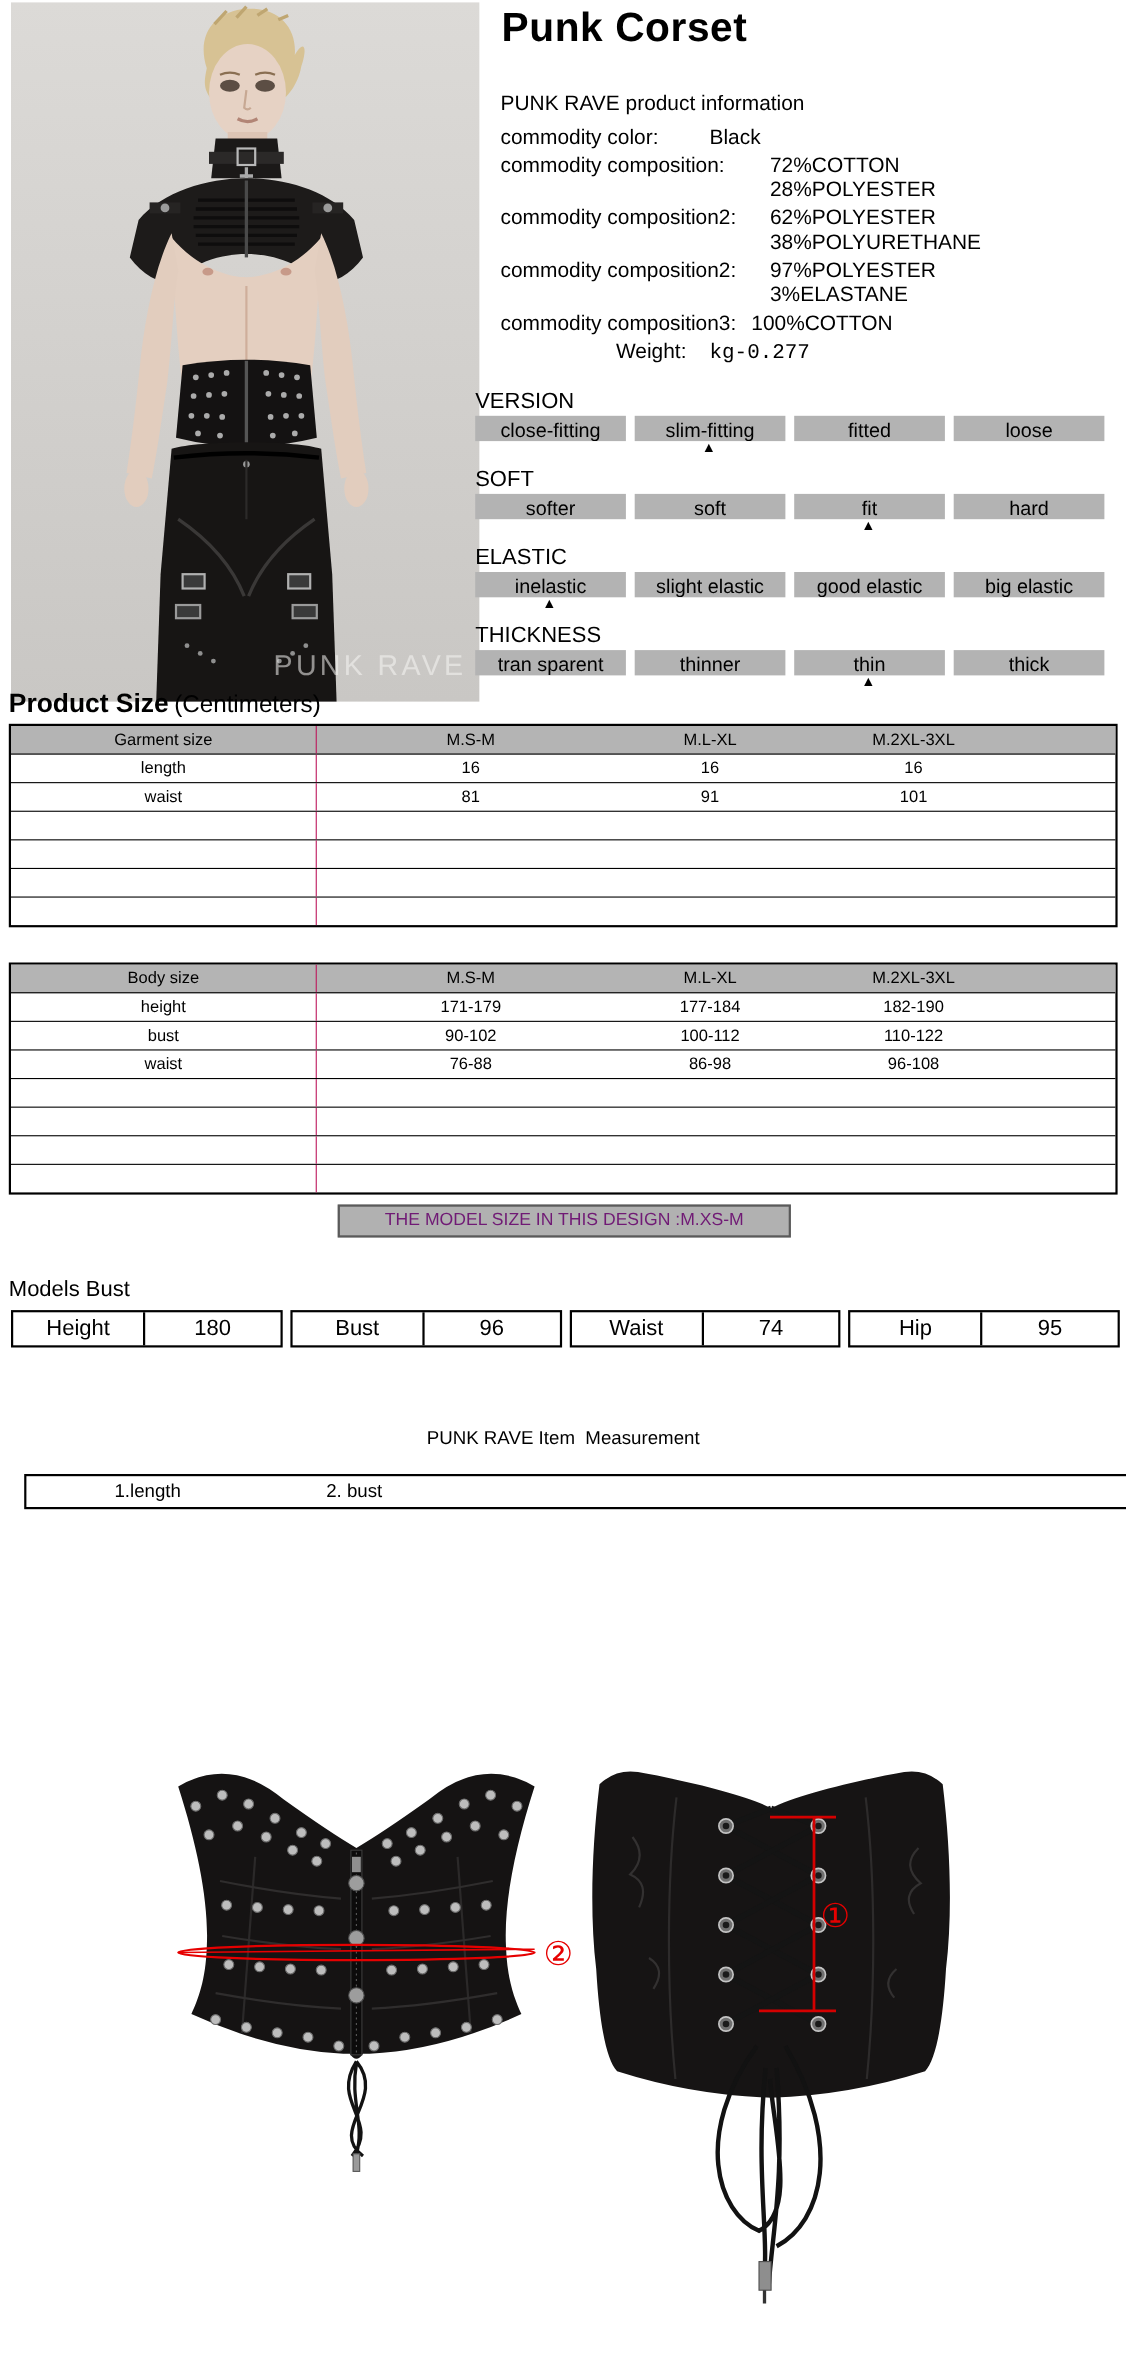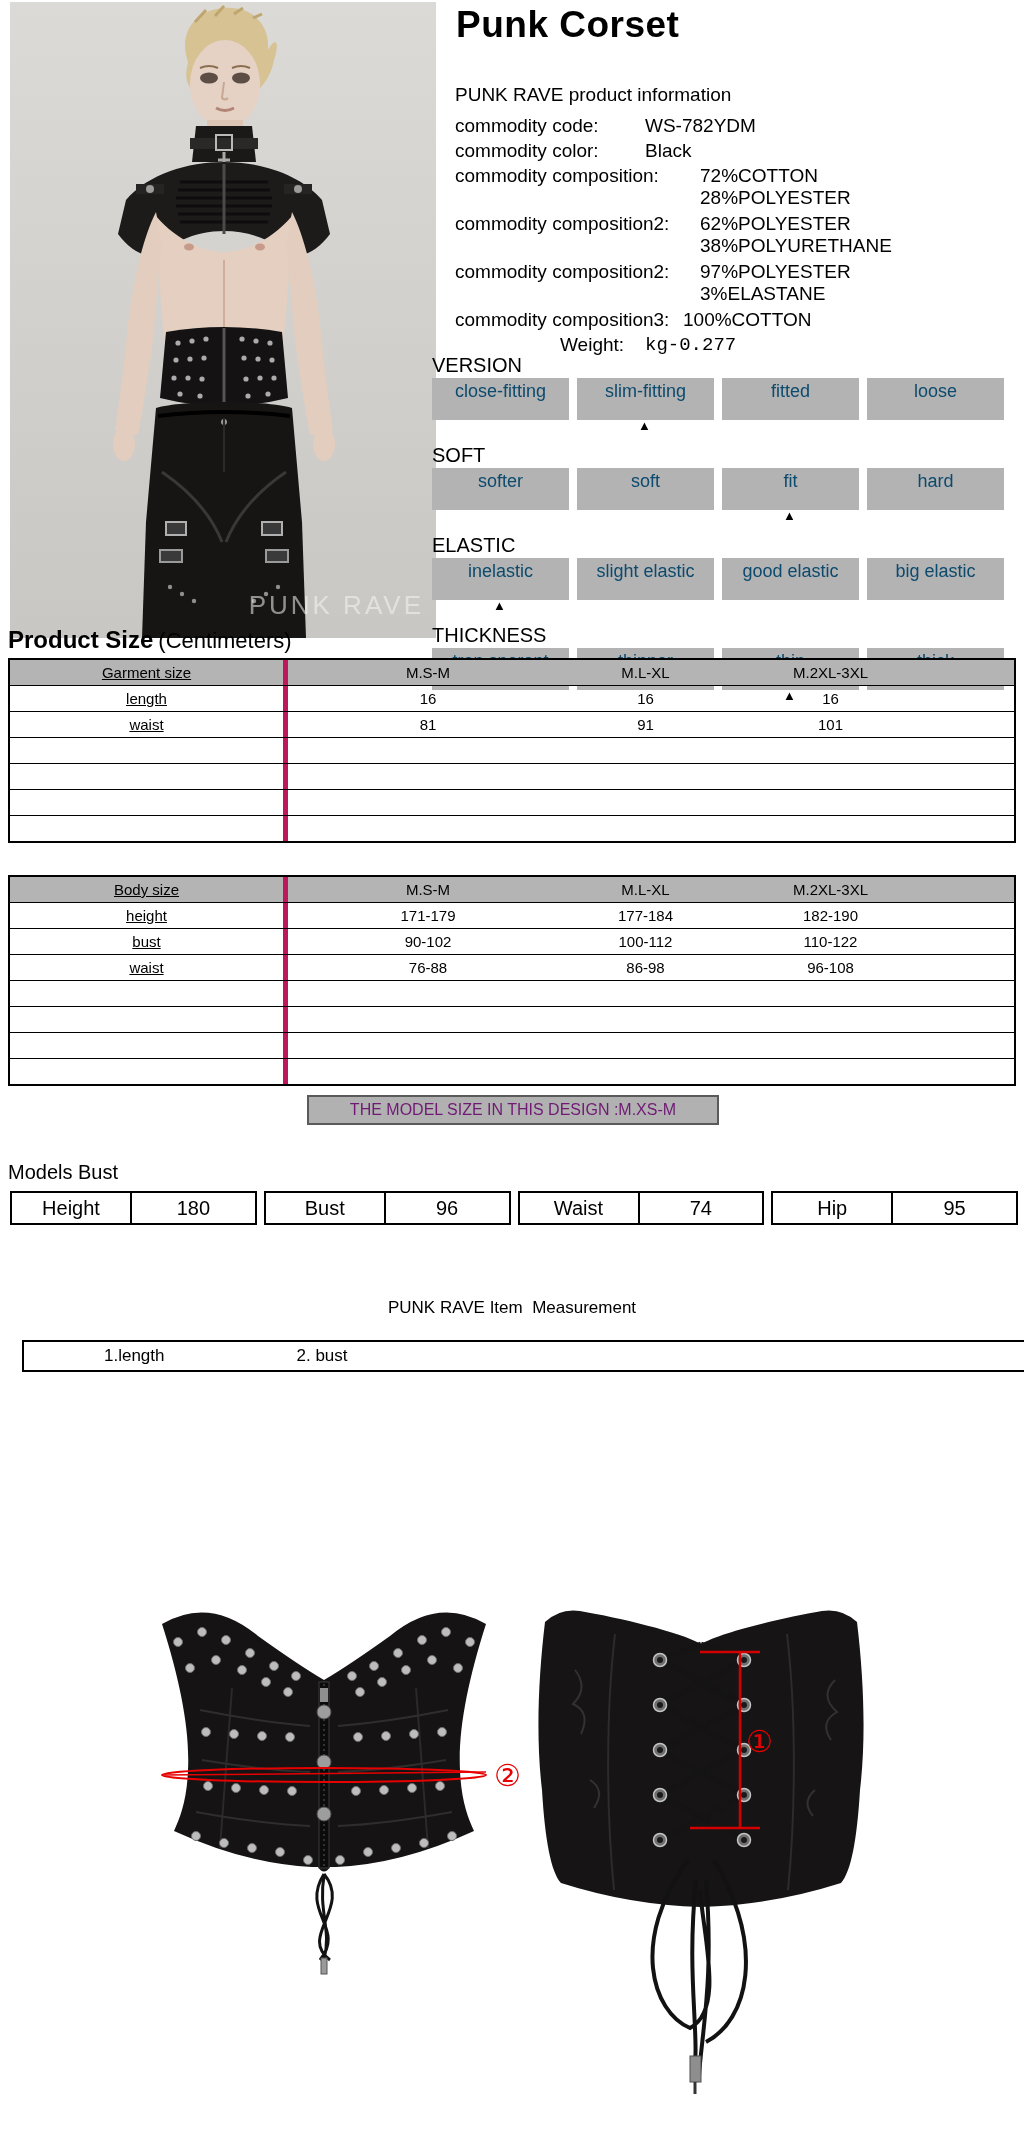--- a/index.html
+++ b/index.html
@@ -19,38 +19,38 @@
   .info-label{position:absolute;left:0;top:0;white-space:nowrap;}
   .info-label.weight-label{left:105px;}
   .info-value{position:absolute;top:0;white-space:nowrap;}
   .info-value .vline{display:block;line-height:22px;}
 
   
   .attributes{left:432px;top:354px;width:575px;}
   .attr-block{margin-bottom:9px;}
   .attr-title{font-size:20px;line-height:22px;margin-bottom:2px;}
   .attr-row{display:grid;grid-template-columns:repeat(4,137px);column-gap:8px;}
-  .attr-cell{height:42px;background:#b3b3b3;color:#0c4a6e;font-size:18px;line-height:26px;text-align:center;white-space:nowrap;overflow:hidden;}
+  .attr-cell{height:23px;background:#b3b3b3;color:#000000;font-size:18px;line-height:26px;text-align:center;white-space:nowrap;overflow:hidden;}
   .attr-marker-row{position:relative;height:15px;}
   .attr-marker{position:absolute;top:-2px;font-size:13px;color:#000;}
 
   
   .size-heading{left:8px;top:626px;font-size:24px;}
   .size-heading .bold{font-weight:700;}
   .size-heading .light{font-weight:400;font-size:22px;margin-left:5px;}
 
   
   .tbl{width:1008px;border:2px solid #000;box-sizing:border-box;}
   .tbl-garment{left:8px;top:658px;}
   .tbl-body{left:8px;top:875px;}
   .tr{display:grid;grid-template-columns:278px 280px 155px 215px auto;height:25px;border-bottom:1px solid #000;}
   .tr:last-child{border-bottom:none;}
   .tr.hd{background:#b4b4b4;}
   .td{font-size:15px;line-height:25px;text-align:center;overflow:hidden;white-space:nowrap;}
-  .td.c0{border-right:5px solid #be185d;text-decoration:underline;}
+  .td.c0{border-right:1px solid #be185d;}
 
   
   .note-bar{left:307px;top:1095px;width:412px;height:30px;background:#b1b1b1;border:2px solid #5a5a5a;box-sizing:border-box;
             font-size:16px;line-height:26px;text-align:center;color:#701a75;}
 
   
   .models-heading{left:8px;top:1161px;font-size:20px;}
   .models-row{left:10px;top:1191px;width:1008px;display:flex;column-gap:7px;}
   .model-box{display:grid;grid-template-columns:120px auto;width:247px;height:34px;border:2px solid #000;box-sizing:border-box;}
   .mb-label{border-right:2px solid #000;font-size:20px;line-height:30px;text-align:center;}
@@ -165,26 +165,20 @@
           <circle cx="244" cy="599" r="2.2"></circle>
       </g>
 
       <text class="wm" x="414" y="612" text-anchor="end" font-size="26" letter-spacing="3" fill="#f7f6f4" opacity="0.55">PUNK RAVE</text>
     </svg>
   </div>
 
   <div class="abs info">
     <div class="info-heading">PUNK RAVE product information</div>
     <div>
-        <div class="info-row">
-          <span class="info-label">commodity code:</span>
-          <span class="info-value" style="left: 190px;">
-            <span class="vline">WS-782YDM</span>
-          </span>
-        </div>
         <div class="info-row">
           <span class="info-label">commodity color:</span>
           <span class="info-value" style="left: 190px;">
             <span class="vline">Black</span>
           </span>
         </div>
         <div class="info-row tall">
           <span class="info-label">commodity composition:</span>
           <span class="info-value" style="left: 245px;">
             <span class="vline">72%COTTON</span>

